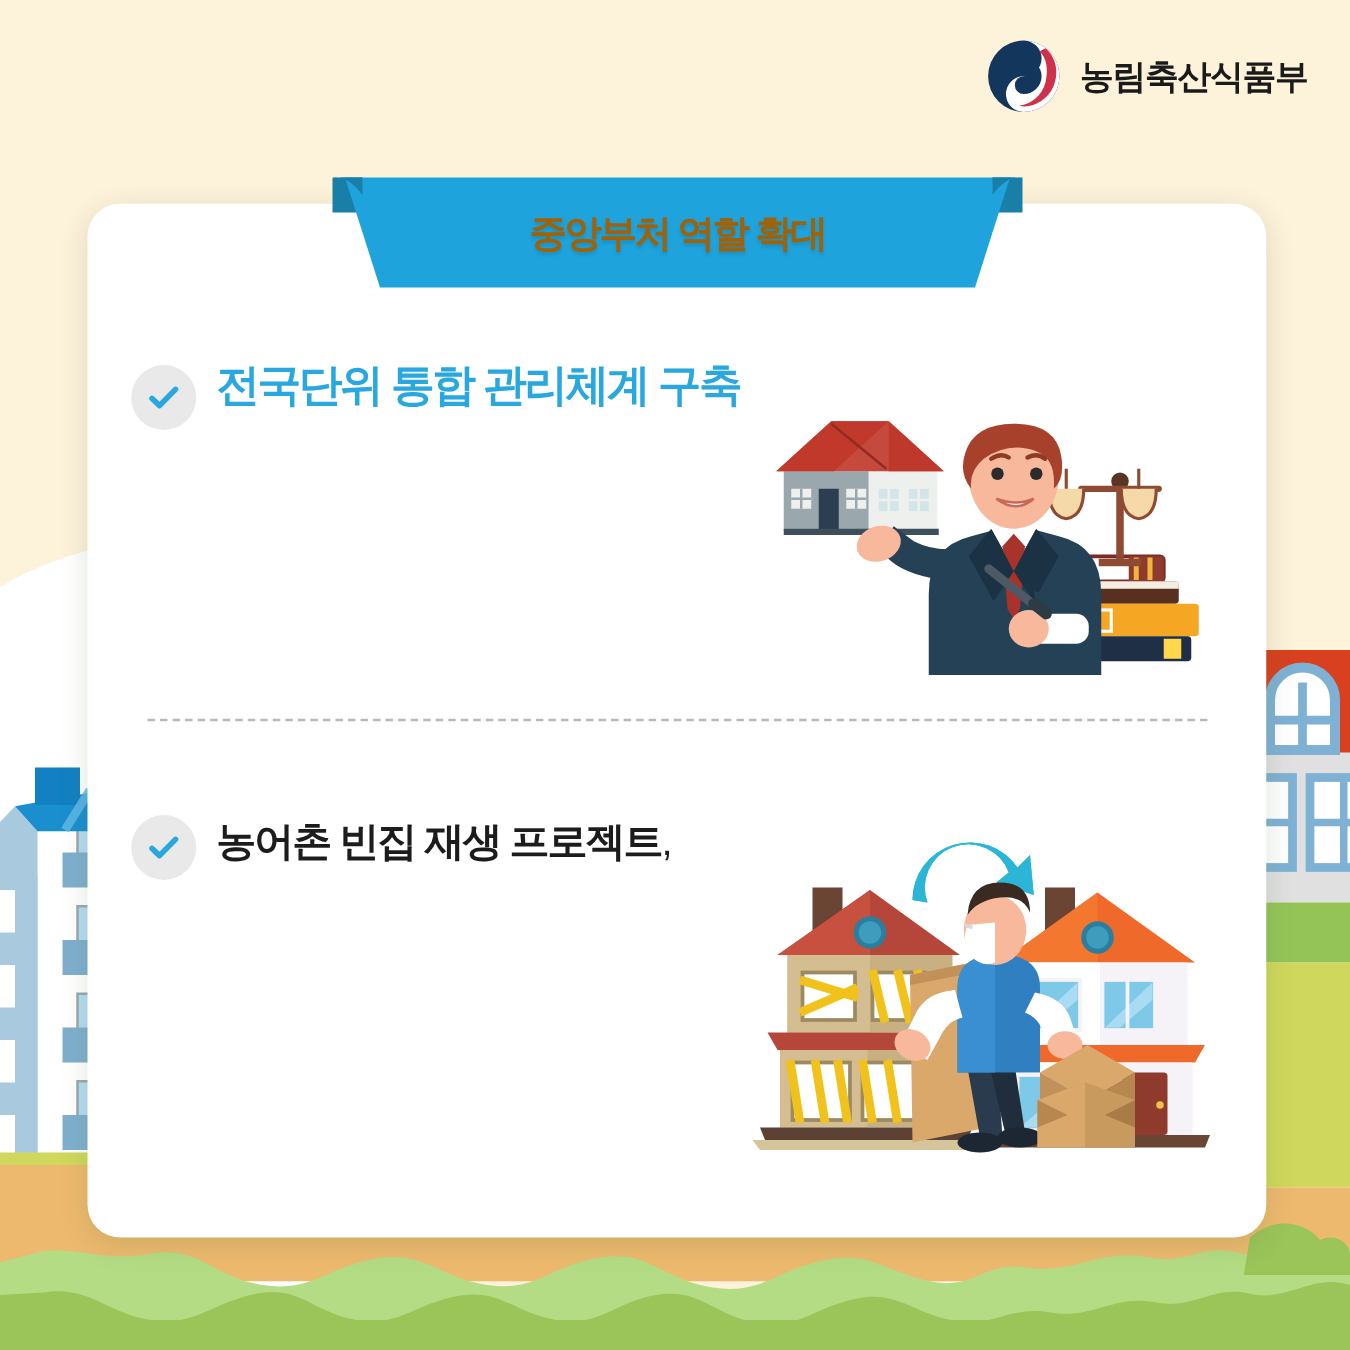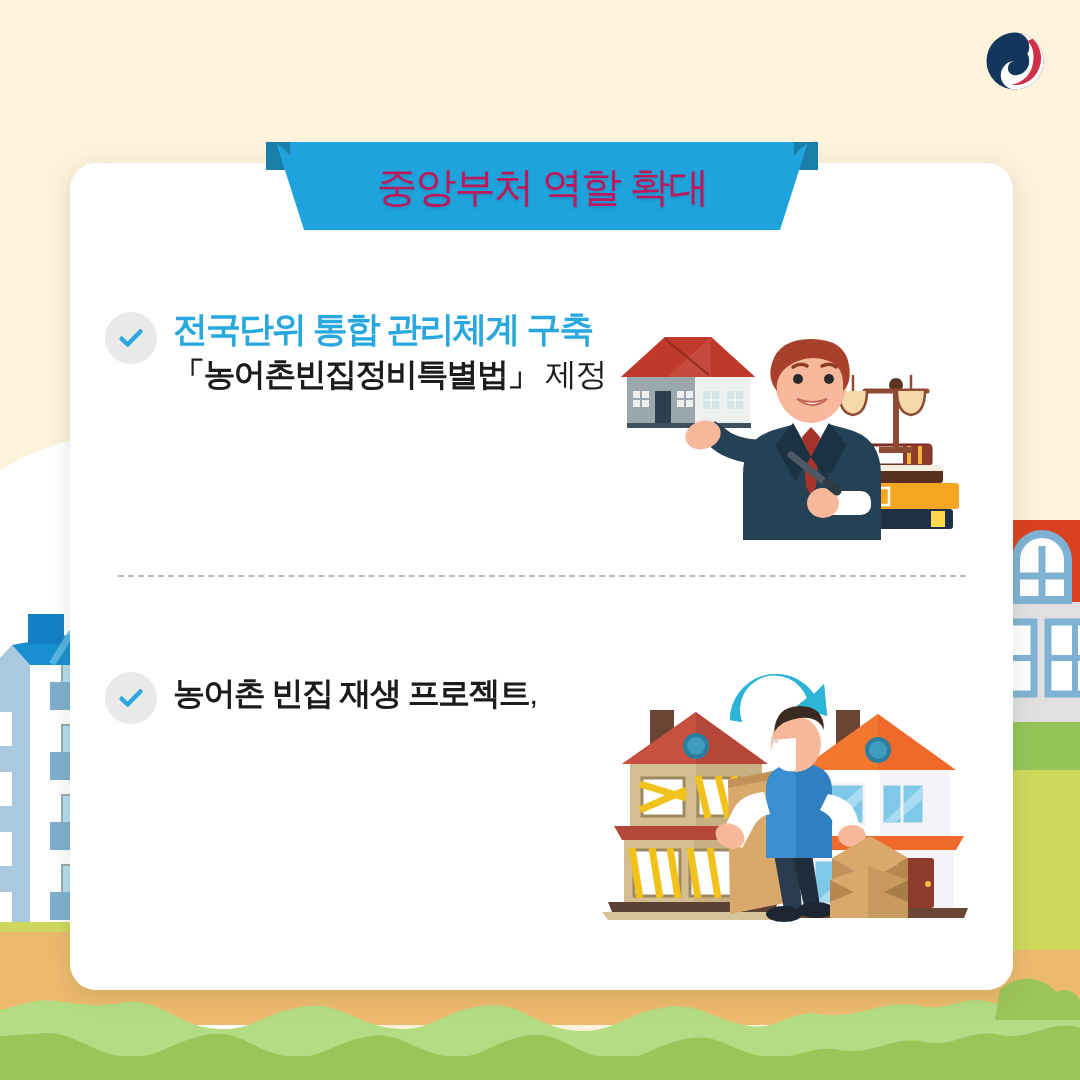--- a/index.html
+++ b/index.html
@@ -37,28 +37,28 @@
   }
 
   
   .ribbon-wrap {
     position:absolute; left:262px; top:140px;
     width:560px; height:100px; z-index:6;
   }
   .ribbon-title {
     position:absolute; left:0; top:0; width:100%; height:100%;
     display:flex; align-items:center; justify-content:center;
-    font-size:41px; font-weight:normal; color:#be185d;
+    font-size:30px; font-weight:bold; color:#a16207;
     letter-spacing:-2px;
     text-shadow:0 2px 3px rgba(0,0,0,0.13);
     padding-bottom:6px;
   }
 
   
-  .section { position:absolute; display:flex; z-index:4;margin-top:20px; }
+  .section { position:absolute; display:flex; z-index:4; }
   #section-1 { left:105px; top:288px; width:880px; }
   #section-2 { left:105px; top:648px; width:880px; }
 
   .check-badge {
     flex:0 0 auto;
     width:52px; height:52px; border-radius:50%;
     background:#e9e9e9;
     display:flex; align-items:center; justify-content:center;
     margin-right:16px; margin-top:4px;
   }
@@ -187,20 +187,21 @@
 </svg>
 
 <div class="logo-bar">
   <svg class="logo-mark" viewBox="0 0 100 100" xmlns="http://www.w3.org/2000/svg">
     <circle cx="50" cy="50" r="46" fill="#12365c"></circle>
     <path d="M50,4 A46,46 0 0 1 50,96 A23,23 0 0 1 50,50 A23,23 0 0 0 50,4 Z" fill="#ffffff"></path>
     <path d="M78,14 C92,26 96,46 88,64 C80,82 60,92 44,88
              C60,86 74,74 78,58 C82,42 80,26 70,18 Z" fill="#d0314a"></path>
     <path d="M50,27 A23,23 0 0 1 50,73 A11.5,11.5 0 0 1 50,50 A11.5,11.5 0 0 0 50,27 Z" fill="#12365c"></path>
   </svg>
+  <div class="logo-text">농림축산식품부</div>
 </div>
 
 <div class="card"></div>
 
 <div class="ribbon-wrap">
   <svg viewBox="0 0 560 100" width="560" height="100" preserveAspectRatio="none" xmlns="http://www.w3.org/2000/svg" style="position:absolute;left:0;top:0;">
 
     <path d="M4,2 L28,2 L28,30 L4,30 Z" fill="#1a7fa8"></path>
 
     <path d="M532,2 L556,2 L556,30 L532,30 Z" fill="#1a7fa8"></path>
@@ -215,23 +216,20 @@
 
 <div class="section" id="section-1">
   <div class="check-badge">
     <svg viewBox="0 0 24 24" width="30" height="30" xmlns="http://www.w3.org/2000/svg">
       <path d="M4.5,12.6 L9.3,17.2 L19.5,6.8" fill="none" stroke="#29a8e0" stroke-width="3.6" stroke-linecap="round" stroke-linejoin="round"></path>
     </svg>
   </div>
   <div class="text-col">
     <div class="sec-heading">전국단위 통합 관리체계 구축</div>
     <div class="sec-body">
-      <span class="sec-line">
-        <span class="b">「농어촌빈집정비특별법」</span><span> 제정</span>
-      </span>
     </div>
   </div>
 </div>
 
 <svg class="illus" id="illus-1" viewBox="0 0 345 235" xmlns="http://www.w3.org/2000/svg">
 
   <g>
     <rect x="238" y="140" width="78" height="20" rx="3" fill="#ffffff" stroke="#7a2b24" stroke-width="3"></rect>
     <rect x="288" y="140" width="28" height="20" fill="#8e3a2c"></rect>
     <rect x="292" y="141" width="4" height="18" fill="#f0b53f"></rect>

